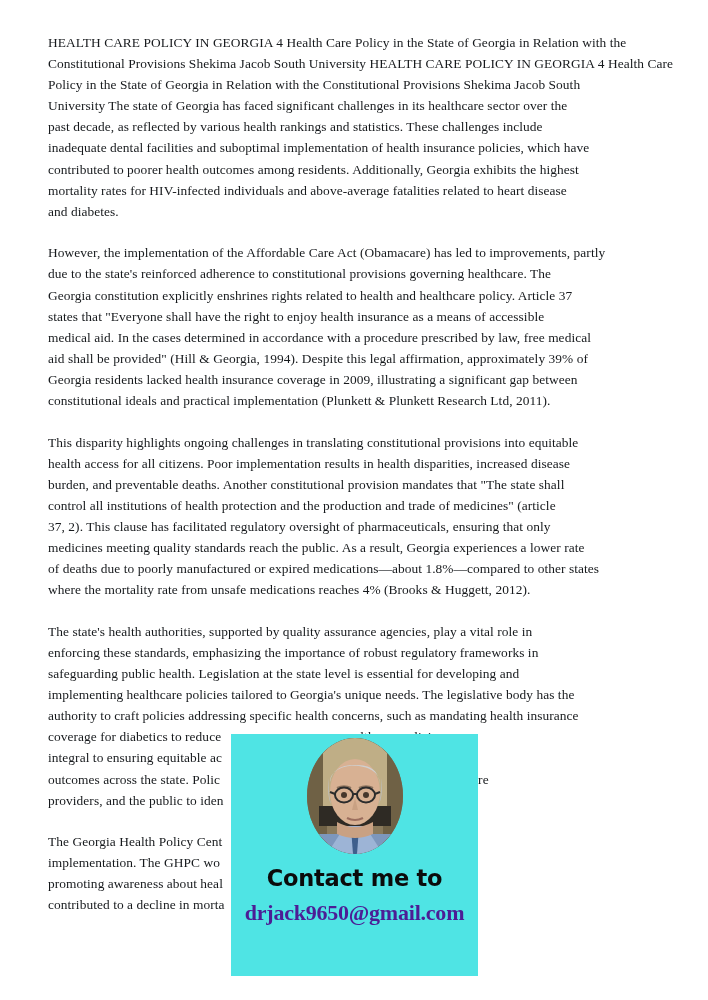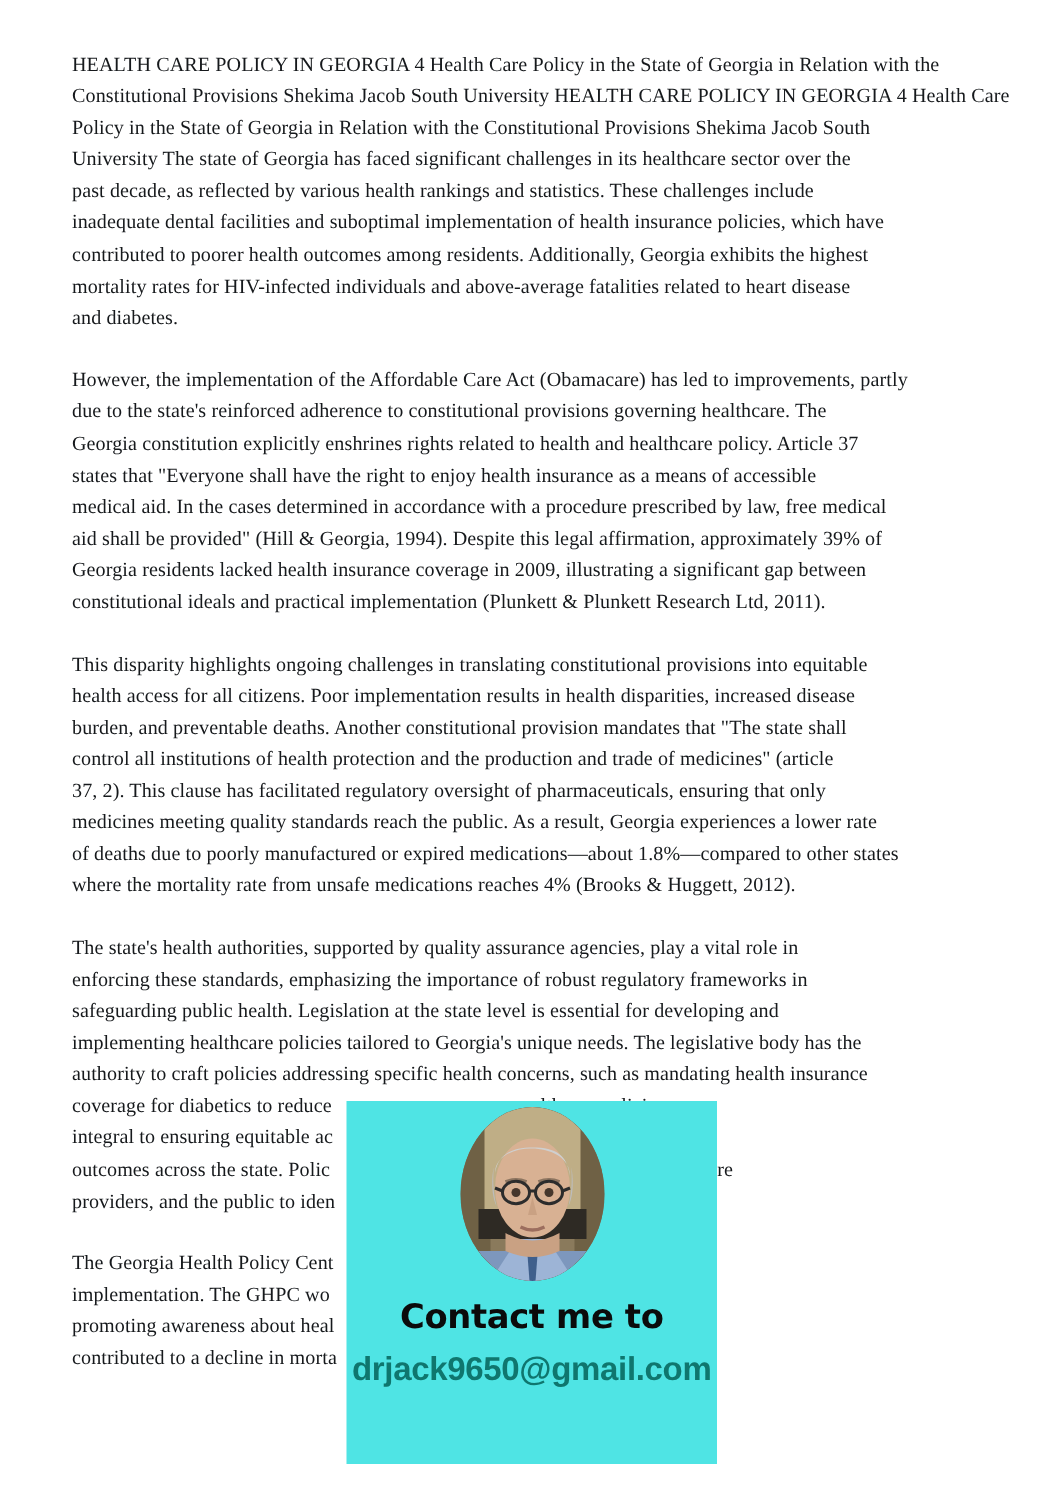--- a/index.html
+++ b/index.html
@@ -77,25 +77,25 @@
   .contact-line {
     font-family: "DejaVu Sans", "Liberation Sans", sans-serif;
     font-weight: bold;
     font-size: 22.5px;
     line-height: 30px;
     color: #0b0b0b;
     letter-spacing: -0.01em;
   }
   #contact-email {
     margin-top: 7px;
-    font-family: Liberation Sans, sans-serif;
+    font-family: Liberation Serif, serif;
     font-weight: bold;
     font-size: 22px;
     line-height: 26px;
-    color: #0f766e;
+    color: #4c1d95;
     text-align: center;
     letter-spacing: -0.01em;
   }
 </style>
 </head>
 <body>
 
 <div id="page">
 
   <div id="doc-body">

